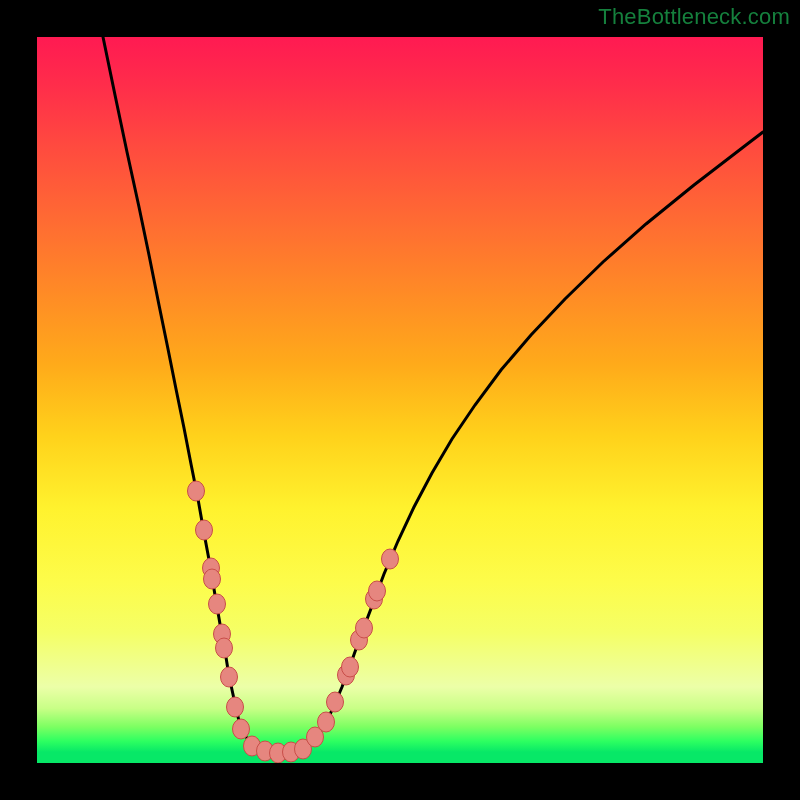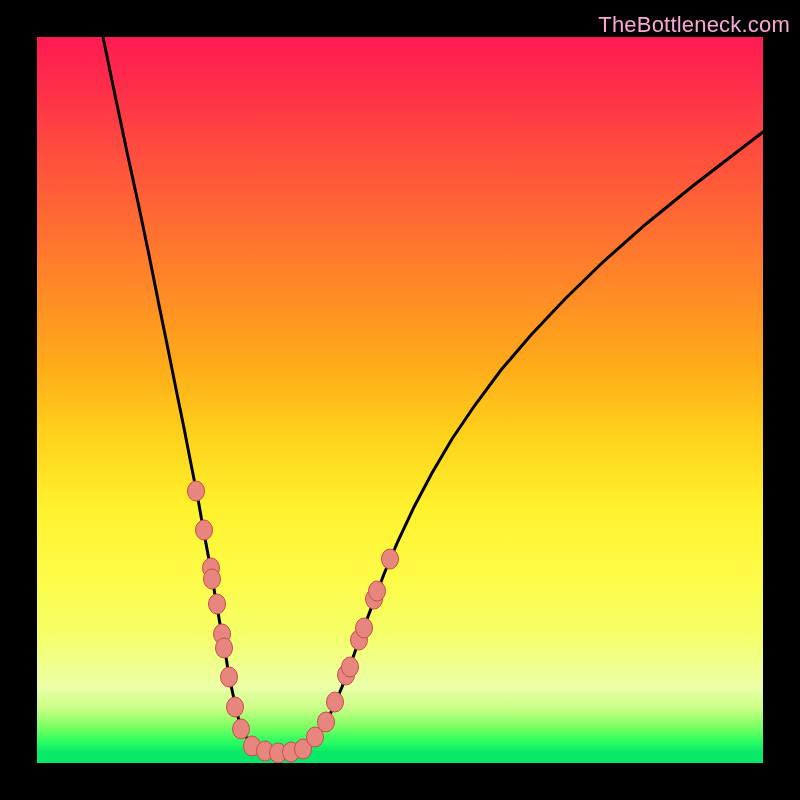--- a/index.html
+++ b/index.html
@@ -47,23 +47,23 @@
       #07e867 98.5%,
       #07e867 100%
     );
   }
   .curve-svg {
     position: absolute;
     inset: 0;
   }
   .watermark {
     position: absolute;
-    top: 12px;
+    top: 4px;
     right: 10px;
-    color: #f9a8d4;
+    color: #15803d;
     font-size: 22px;
     font-weight: 500;
     letter-spacing: 0.2px;
   }
 </style>
 </head>
 <body>
 
 <div class="frame">
   <div class="plot">

